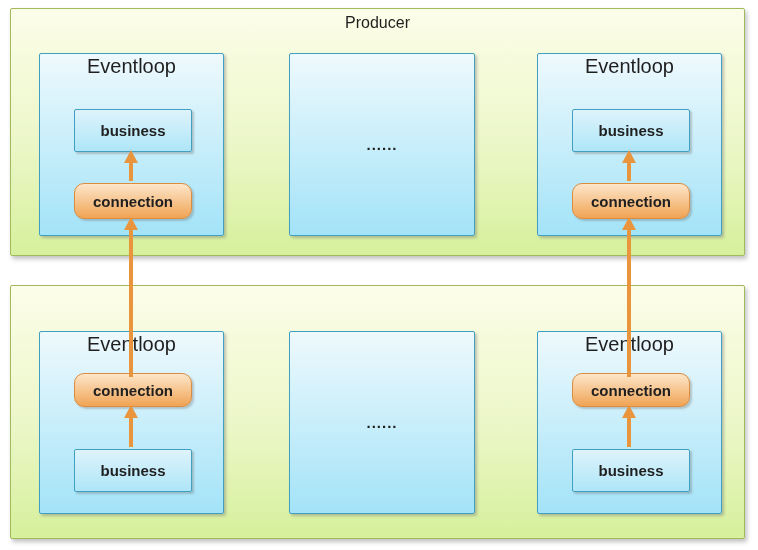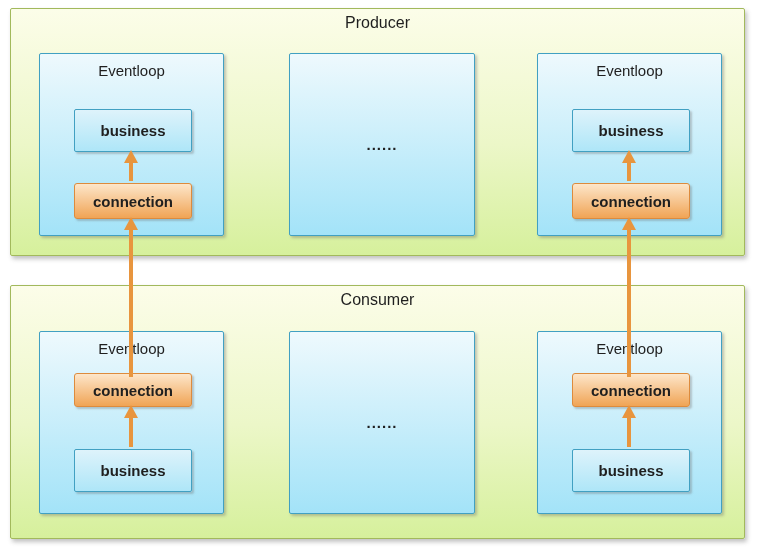--- a/index.html
+++ b/index.html
@@ -41,23 +41,23 @@
     box-shadow: 2px 2px 3px rgba(110,110,110,0.4);
     box-sizing: border-box;
   }
   .producer .eloop-box { top: 44px; }
   .consumer .eloop-box { top: 45px; }
   .pos-left  { left: 28px; }
   .pos-mid   { left: 278px; width: 186px; }
   .pos-right { left: 526px; }
   .eloop-title {
     position: absolute;
-    top: 8px; left: 0; right: 0;
+    top: 1px; left: 0; right: 0;
     text-align: center;
-    font-size: 15px;
+    font-size: 20px;
   }
   .dots-box {
     display: flex;
     align-items: center;
     justify-content: center;
   }
   .dots {
     font-size: 15px;
     font-weight: bold;
     letter-spacing: 1px;
@@ -74,21 +74,21 @@
     font-weight: bold;
   }
   .business-box {
     border: 1.5px solid var(--box-border, #41a0c2);
     border-radius: 2px;
     background: linear-gradient(to bottom, var(--inner-top, #def3fb) 0%, var(--inner-bottom, #aee6f8) 100%);
     box-shadow: 2px 2px 2px rgba(110,110,110,0.35);
   }
   .connection-box {
     border: 1.5px solid var(--connection-border, #dd8b3d);
-    border-radius: 3px;
+    border-radius: 10px;
     background: linear-gradient(to bottom, var(--connection-top, #fde6ca) 0%, var(--connection-bottom, #f0a455) 100%);
     box-shadow: 2px 2px 2px rgba(110,110,110,0.35);
   }
   
   .producer .business-box   { top: 55px;  height: 43px; }
   .producer .connection-box { top: 129px; height: 36px; }
   
   .consumer .connection-box { top: 41px;  height: 34px; }
   .consumer .business-box   { top: 117px; height: 43px; }
 
@@ -120,21 +120,20 @@
     </div>
 
     <div class="eloop-box pos-right">
       <div class="eloop-title">Eventloop</div>
       <div class="sub-box business-box">business</div>
       <div class="sub-box connection-box">connection</div>
     </div>
   </div>
 
   <div class="container consumer">
-    <div class="container-title">Consumer</div>
 
     <div class="eloop-box pos-left">
       <div class="eloop-title">Eventloop</div>
       <div class="sub-box connection-box">connection</div>
       <div class="sub-box business-box">business</div>
     </div>
 
     <div class="eloop-box pos-mid dots-box">
       <span class="dots">......</span>
     </div>

